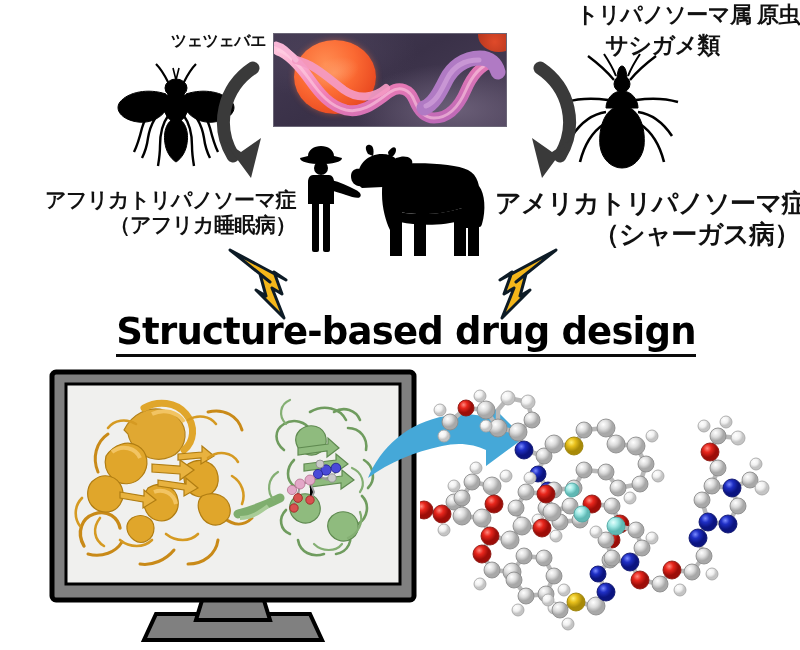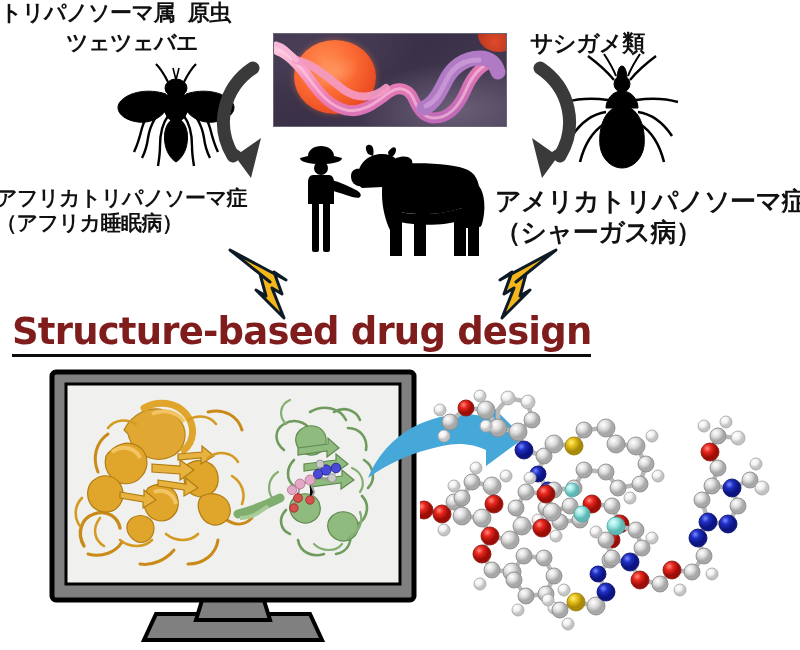--- a/index.html
+++ b/index.html
@@ -18,57 +18,58 @@
   .stage {
     position: absolute;
     inset: 0;
     width: 800px;
     height: 650px;
   }
   .abs { position: absolute; }
 
   
   .jp-label {
-    font-family: Liberation Mono, monospace;
+    font-family: Liberation Sans, sans-serif;
     font-weight: 700;
     color: #111111;
-    text-align: left;
+    text-align: right;
     line-height: 1.18;
     white-space: nowrap;
     letter-spacing: -0.5px;
   }
   #parasite-title {
     left: 0; right: 0; top: 2px;
     font-size: 22px;
   }
   #vector-left-label {
     left: 66px; top: 32px; width: 200px;
-    font-size: 22px;
+    font-size: 16px;
   }
   #vector-right-label {
     left: 530px; top: 32px; width: 190px;
     font-size: 23px;
   }
   #disease-left-label {
     left: -4px; top: 188px; width: 300px;
     font-size: 21px;
   }
   #disease-right-label {
     left: 495px; top: 188px; width: 305px;
     font-size: 26px;
   }
   .jp-label .line2 { display: block; }
 
   #sbdd-heading {
     left: 12px; right: 0; top: 310px;
+    text-align: center;
     font-family: "DejaVu Sans", "Liberation Sans", sans-serif;
     font-size: 37px;
     font-weight: 700;
     letter-spacing: -0.8px;
-    color: #7f1d1d;
+    color: #000000;
   }
   #sbdd-heading span.inner {
     display: inline-block;
     border-bottom: 3px solid #0b0b0b;
     padding-bottom: 1px;
   }
 
   
   #parasite-micrograph {
     left: 273px; top: 33px;

